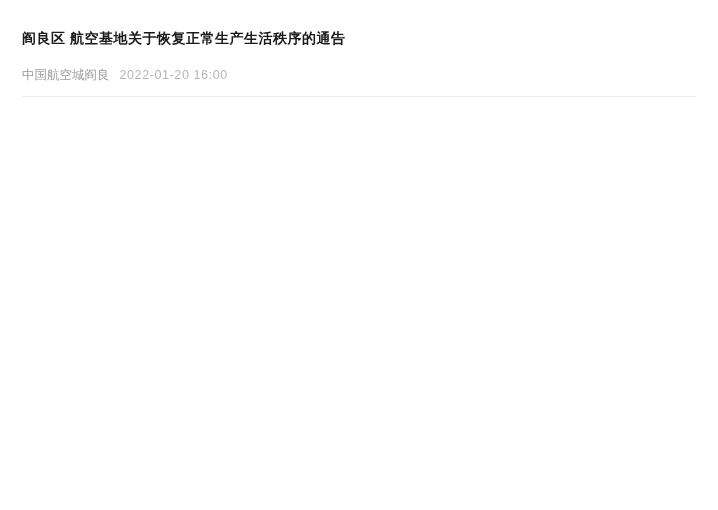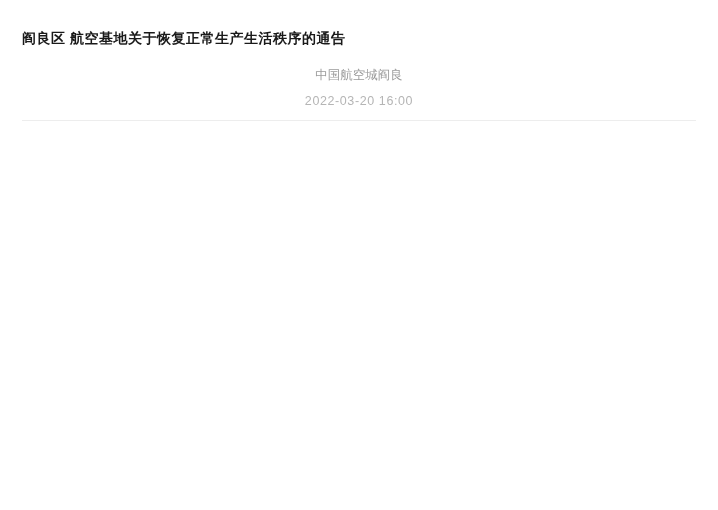--- a/index.html
+++ b/index.html
@@ -29,21 +29,20 @@
     padding-top: 20px;
     line-height: 1.4;
   }
   .meta-row {
     margin-top: 18px;
     font-size: 12.5px;
     color: #9b9b9b;
     display: flex;
     align-items: center;
     gap: 10px;
-    flex-direction: column;
   }
   .meta-source {
     color: #9b9b9b;
   }
   .meta-date {
     color: #b5b5b5;
     letter-spacing: 0.6px;
   }
   .divider {
     margin-top: 12px;
@@ -53,17 +52,17 @@
 </style>
 </head>
 <body>
 
 <div class="page">
 
   <h1 class="article-title">阎良区 航空基地关于恢复正常生产生活秩序的通告</h1>
 
   <div class="meta-row">
     <span class="meta-source">中国航空城阎良</span>
-    <span class="meta-date">2022-03-20 16:00</span>
+    <span class="meta-date">2022-01-20 16:00</span>
   </div>
 
   <div class="divider"></div>
 </div>
 
 </body></html>

